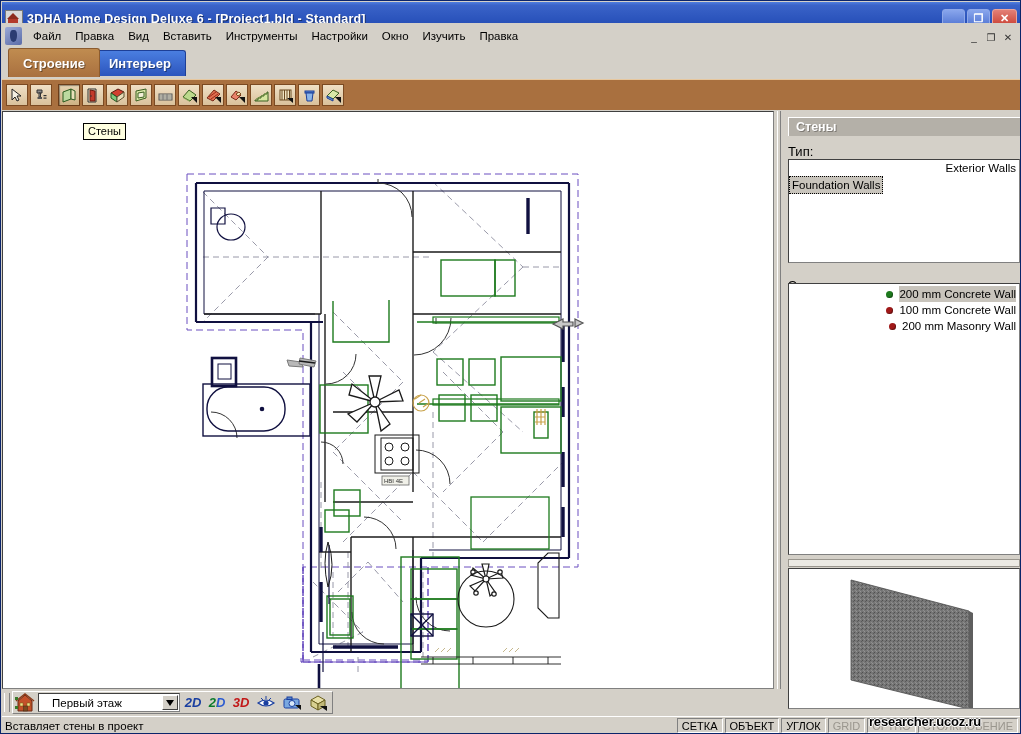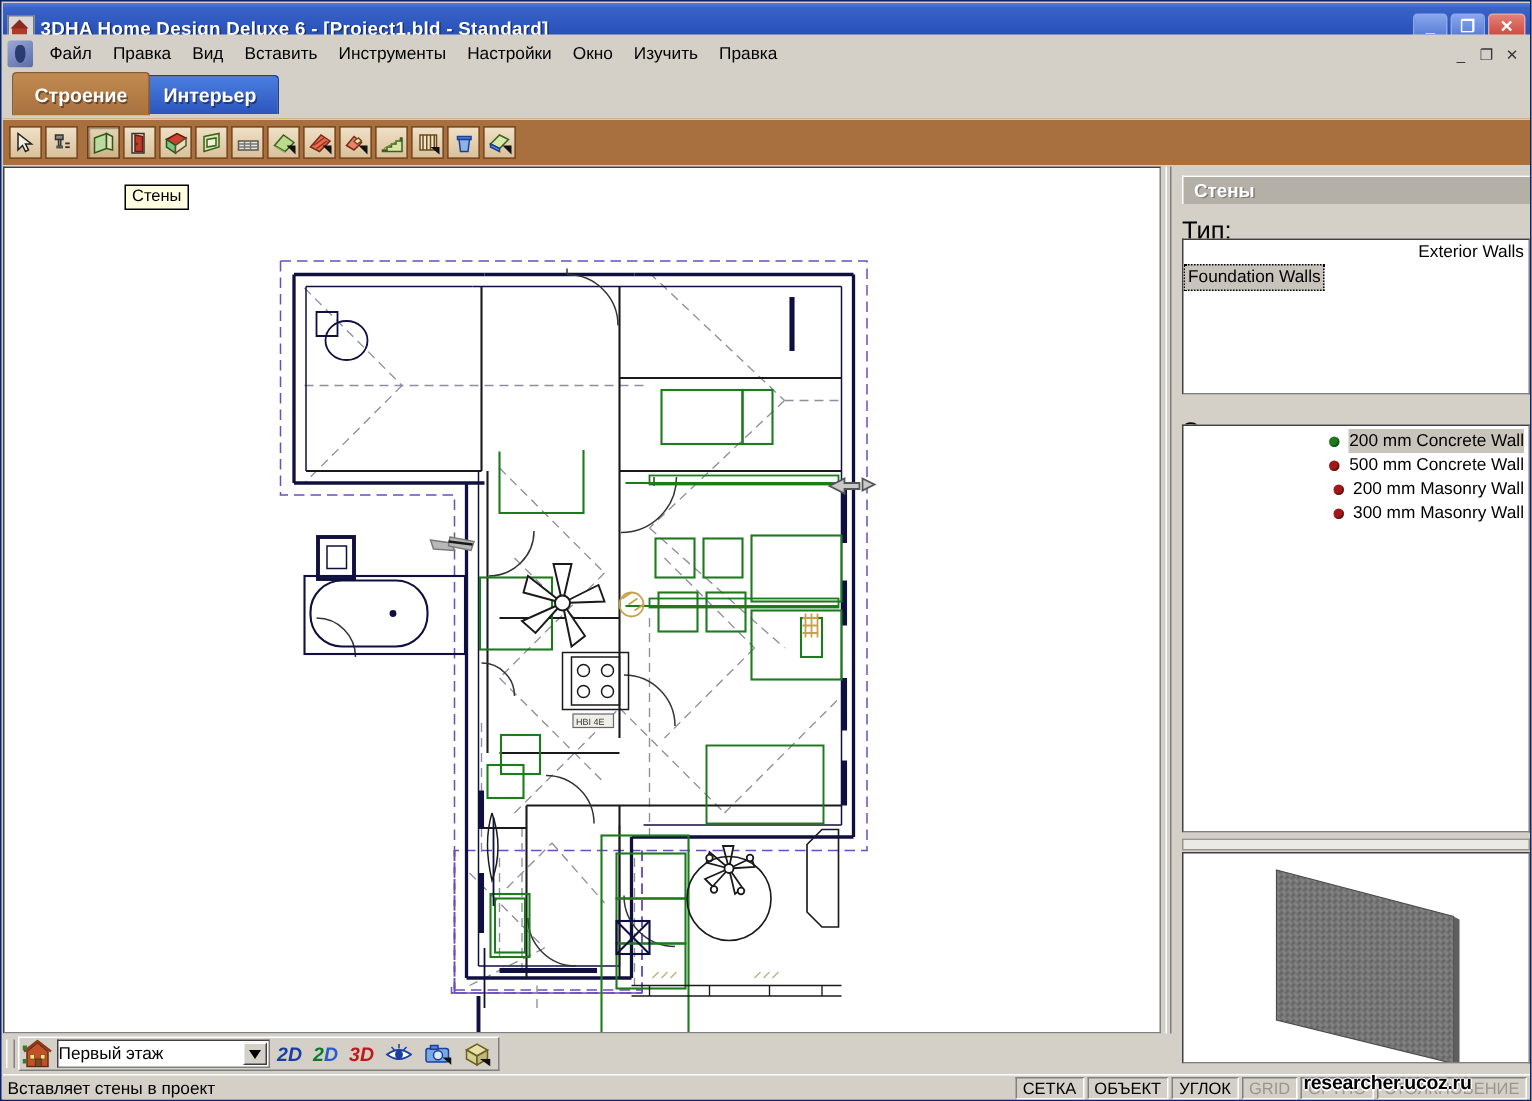--- a/index.html
+++ b/index.html
@@ -184,21 +184,21 @@
     position: absolute; left: 4px; top: 6px; width: 232px; height: 19px;
     background: #b4b0a8;
     border-top: 1px solid #ffffff; border-left: 1px solid #ffffff;
     box-sizing: border-box;
     display: flex; align-items: center;
     padding-left: 7px;
     font-size: 12.5px; font-weight: bold; color: #ffffff;
     text-shadow: 1px 1px 0 #7e7a74;
   }
   .panel-label {
-    position: absolute; font-size: 17px; color: #000;
+    position: absolute; font-size: 13px; color: #000;
   }
   .listbox {
     position: absolute;
     background: #ffffff;
     border: 1px solid #808080;
     border-top-color: #404040; border-left-color: #404040;
     box-sizing: border-box;
     overflow: hidden;
   }
   .list-item {
@@ -247,21 +247,21 @@
     border-left: 1px solid #ffffff; border-right: 1px solid #808080;
   }
   .house-icon {
     width: 21px; height: 20px; position: relative; flex: 0 0 auto;
   }
   .combo {
     width: 142px; height: 19px; background: #fff;
     border: 1px solid #808080; border-top-color: #404040; border-left-color: #404040;
     box-sizing: border-box;
     display: flex; align-items: center;
-    font-size: 11.5px; padding-left: 0;
+    font-size: 11.5px; padding-left: 13px;
     position: relative;
   }
   .combo-arrow {
     position: absolute; right: 1px; top: 1px; width: 16px; height: 15px;
     background: #d4d0c8;
     border: 1px solid #ffffff; border-right-color: #404040; border-bottom-color: #404040;
     box-sizing: border-box;
     display: flex; align-items: center; justify-content: center;
   }
   .vbtn {
@@ -748,29 +748,25 @@
 
     <div class="panel-label" style="left:4px; top:167px;">Элемент:</div>
 
     <div class="listbox" style="left:4px; top:172px; width:232px; height:272px;">
       <div class="list-item" style="margin-top:2px;">
         <span class="bullet" style="background:#1d7a1d"></span>
         <span style="background:#c8c4bc">200 mm Concrete Wall</span>
       </div>
       <div class="list-item">
         <span class="bullet" style="background:#a01818"></span>
-        <span>500 mm Concrete Wall</span>
+        <span>100 mm Concrete Wall</span>
       </div>
       <div class="list-item">
         <span class="bullet" style="background:#a01818"></span>
         <span>200 mm Masonry Wall</span>
-      </div>
-      <div class="list-item">
-        <span class="bullet" style="background:#a01818"></span>
-        <span>300 mm Masonry Wall</span>
       </div>
     </div>
 
     <div class="preview-strip"></div>
 
     <div class="preview">
       <svg width="232" height="141" viewBox="0 0 232 141">
         <defs>
           <pattern id="concrete" width="4" height="4" patternUnits="userSpaceOnUse">
             <rect width="4" height="4" fill="#767676"></rect>

